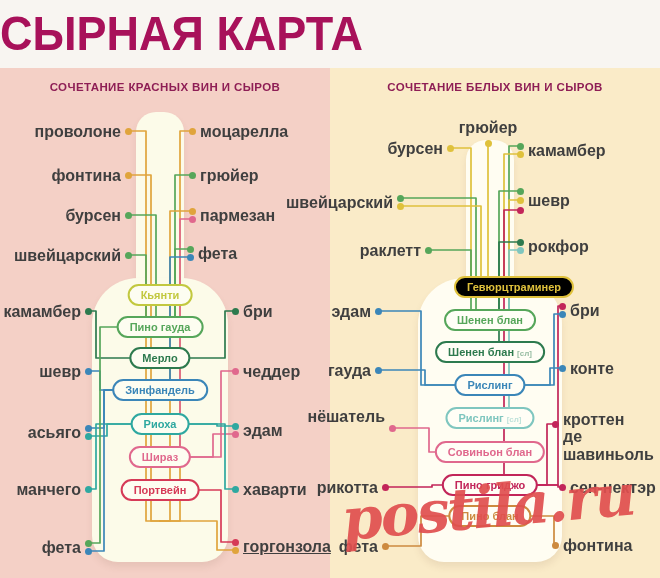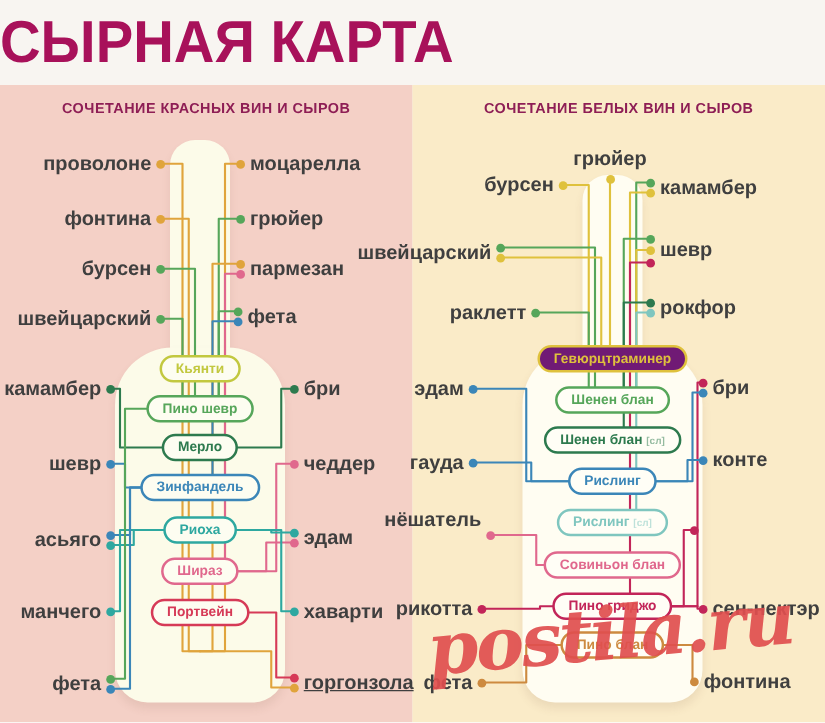--- a/index.html
+++ b/index.html
@@ -95,21 +95,21 @@
       <path d="M555 545 H554 V516 H490" fill="none" stroke="#cd8a3f" stroke-width="1.7" stroke-linejoin="round" stroke-linecap="round"></path>
     </svg>
 
   <div class="watermark">postila.ru</div>
 <div class="bottle" style="left: 136px; top: 112px; width: 48px; height: 172px; background: rgb(252, 251, 233); border-radius: 20px 20px 0px 0px;"></div>
     <div class="bottle" style="left: 92px; top: 278px; width: 136px; height: 284px; background: rgb(252, 251, 233); border-radius: 46px 46px 26px 26px;"></div>
     <div class="pill" style="left: 160px; top: 295px; color: rgb(194, 200, 63); border: 2px solid rgb(194, 200, 63); background: rgb(253, 253, 241);">
       <span>Кьянти</span>
     </div>
     <div class="pill" style="left: 160px; top: 327px; color: rgb(86, 166, 90); border: 2px solid rgb(86, 166, 90); background: rgb(253, 253, 241);">
-      <span>Пино шевр</span>
+      <span>Пино гауда</span>
     </div>
     <div class="pill" style="left: 160px; top: 358px; color: rgb(45, 122, 78); border: 2px solid rgb(45, 122, 78); background: rgb(253, 253, 241);">
       <span>Мерло</span>
     </div>
     <div class="pill" style="left: 160px; top: 390px; color: rgb(59, 134, 184); border: 2px solid rgb(59, 134, 184); background: rgb(253, 253, 241);">
       <span>Зинфандель</span>
     </div>
     <div class="pill" style="left: 160px; top: 424px; color: rgb(46, 168, 160); border: 2px solid rgb(46, 168, 160); background: rgb(253, 253, 241);">
       <span>Риоха</span>
     </div>
@@ -156,21 +156,21 @@
     <div class="cheese" style="top: 422px; left: 243px;">эдам</div>
     <div class="dot" style="left: 231.5px; top: 422.5px; background: rgb(46, 168, 160);"></div>
     <div class="dot" style="left: 231.5px; top: 430.5px; background: rgb(224, 104, 141);"></div>
     <div class="cheese" style="top: 481px; left: 243px;">хаварти</div>
     <div class="dot" style="left: 231.5px; top: 485.5px; background: rgb(46, 168, 160);"></div>
     <div class="cheese" style="top: 538px; left: 243px; text-decoration: underline;">горгонзола</div>
     <div class="dot" style="left: 231.5px; top: 538.5px; background: rgb(214, 58, 87);"></div>
     <div class="dot" style="left: 231.5px; top: 546.5px; background: rgb(224, 164, 60);"></div>
     <div class="bottle" style="left: 466px; top: 140px; width: 48px; height: 144px; background: rgb(255, 253, 242); border-radius: 20px 20px 0px 0px;"></div>
     <div class="bottle" style="left: 418px; top: 278px; width: 144px; height: 284px; background: rgb(255, 253, 242); border-radius: 46px 46px 26px 26px;"></div>
-    <div class="pill" style="left: 490px; top: 287px; color: rgb(223, 193, 60); border: 2px solid rgb(223, 193, 60); background: #701a75;">
+    <div class="pill" style="left: 514px; top: 287px; color: rgb(223, 193, 60); border: 2px solid rgb(223, 193, 60); background: #000000;">
       <span>Гевюрцтраминер</span>
     </div>
     <div class="pill" style="left: 490px; top: 320px; color: rgb(86, 166, 90); border: 2px solid rgb(86, 166, 90); background: rgb(255, 254, 246);">
       <span>Шенен блан</span>
     </div>
     <div class="pill" style="left: 490px; top: 352px; color: rgb(45, 122, 78); border: 2px solid rgb(45, 122, 78); background: rgb(255, 254, 246);">
       <span>Шенен блан</span>
       <span class="sfx">[сл]</span>
     </div>
     <div class="pill" style="left: 490px; top: 385px; color: rgb(59, 134, 184); border: 2px solid rgb(59, 134, 184); background: rgb(255, 254, 246);">
@@ -216,18 +216,19 @@
     <div class="dot" style="left: 516.5px; top: 196.5px; background: rgb(223, 193, 60);"></div>
     <div class="dot" style="left: 516.5px; top: 206.5px; background: rgb(194, 37, 89);"></div>
     <div class="cheese" style="top: 238px; left: 528px;">рокфор</div>
     <div class="dot" style="left: 516.5px; top: 238.5px; background: rgb(45, 122, 78);"></div>
     <div class="dot" style="left: 516.5px; top: 246.5px; background: rgb(127, 198, 191);"></div>
     <div class="cheese" style="top: 302px; left: 570px;">бри</div>
     <div class="dot" style="left: 558.5px; top: 302.5px; background: rgb(194, 37, 89);"></div>
     <div class="dot" style="left: 558.5px; top: 310.5px; background: rgb(59, 134, 184);"></div>
     <div class="cheese" style="top: 360px; left: 570px;">конте</div>
     <div class="dot" style="left: 558.5px; top: 364.5px; background: rgb(59, 134, 184);"></div>
+    <div class="cheese wrap" style="top: 411px; left: 563px;">кроттен де шавиньоль</div>
     <div class="dot" style="left: 551.5px; top: 420.5px; background: rgb(194, 37, 89);"></div>
     <div class="cheese" style="top: 479px; left: 570px;">сен-нектэр</div>
     <div class="dot" style="left: 558.5px; top: 483.5px; background: rgb(194, 37, 89);"></div>
     <div class="cheese" style="top: 537px; left: 563px;">фонтина</div>
     <div class="dot" style="left: 551.5px; top: 541.5px; background: rgb(205, 138, 63);"></div>
   </div>
 
 </body></html>

